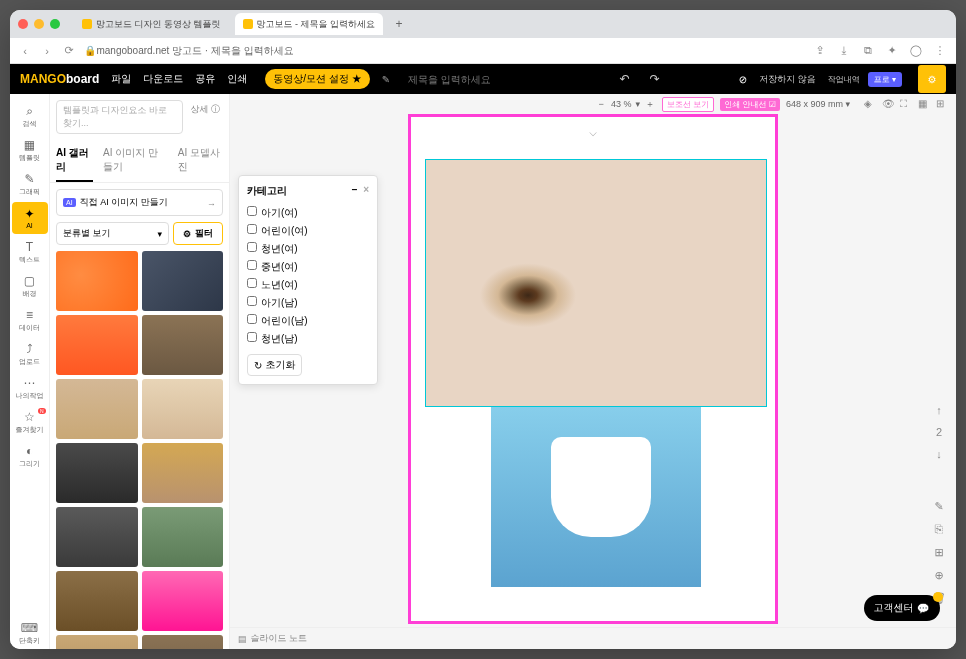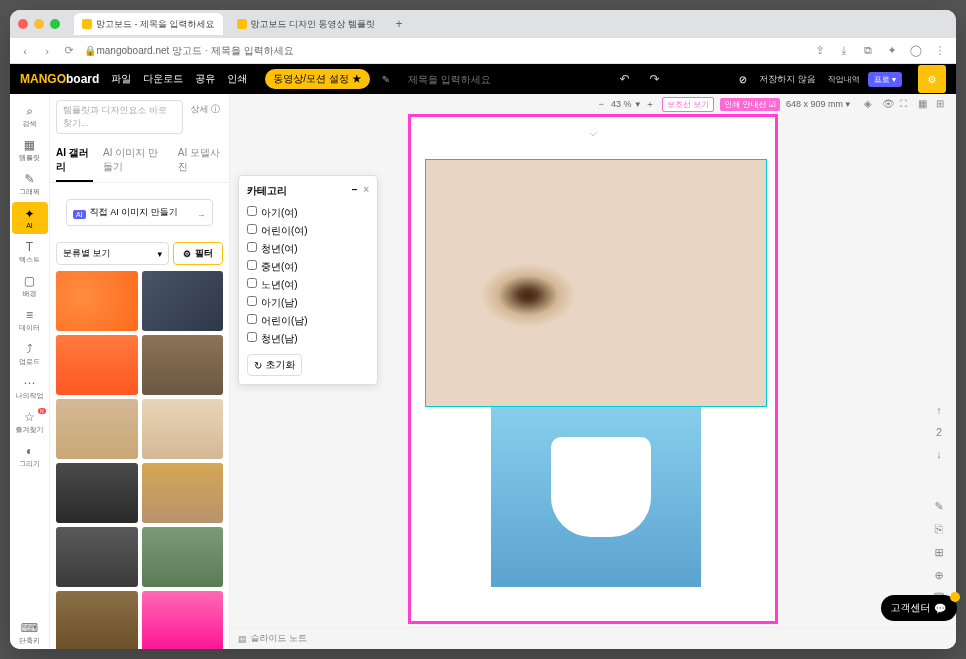--- a/index.html
+++ b/index.html
@@ -39,21 +39,21 @@
 .navitem.badge{position:relative}
 .navitem.badge::after{content:"N";position:absolute;top:2px;right:2px;background:#ff4444;color:#fff;font-size:5px;padding:0 2px;border-radius:3px}
 .leftnav .navspacer{flex:1}
 .sidepanel{width:180px;background:#fff;border-right:1px solid #eee;display:flex;flex-direction:column;overflow:hidden}
 .searchrow{padding:6px;display:flex;gap:4px}
 .searchbox{flex:1;border:1px solid #ddd;border-radius:4px;padding:3px 6px;font-size:9px;color:#aaa}
 .detailbtn{font-size:9px;color:#888;padding:3px}
 .tabs{display:flex;border-bottom:1px solid #eee;padding:0 6px;gap:10px}
 .ptab{font-size:10px;padding:6px 0;color:#888;cursor:pointer}
 .ptab.active{color:#000;font-weight:bold;border-bottom:2px solid #000}
-.aibtn{margin:16px;padding:6px;border:1px solid #ddd;border-radius:4px;display:flex;align-items:flex-end;font-size:9px;gap:4px}
+.aibtn{margin:6px;padding:6px;border:1px solid #ddd;border-radius:4px;display:flex;align-items:center;font-size:9px;gap:4px}
 .aibtn .badge-ai{background:#5b5fff;color:#fff;font-size:7px;padding:1px 3px;border-radius:2px}
 .aibtn .arrow{margin-left:auto;color:#888}
 .sortrow{display:flex;gap:4px;padding:0 6px 6px}
 .sortbtn{flex:1;border:1px solid #ddd;border-radius:4px;padding:4px 6px;font-size:9px;display:flex;align-items:center;gap:4px}
 .sortbtn.filter{flex:0 0 50px;border-color:#ffc107;font-weight:bold;justify-content:center}
 .gallery{flex:1;overflow-y:auto;padding:0 6px;display:grid;grid-template-columns:1fr 1fr;gap:4px;align-content:start}
 .thumb{width:100%;height:60px;border-radius:3px;background:#ccc;background-size:cover;background-position:center}
 .th1{background:radial-gradient(circle at 30% 40%,#ff8c42,#ff6b1a),linear-gradient(#ff6b1a,#e05500)}
 .th2{background:linear-gradient(135deg,#4a5568,#2d3748)}
 .th3{background:linear-gradient(#ff7a3d,#ff5722)}
@@ -85,40 +85,40 @@
 .viewicons span{width:12px;height:12px;color:#888;font-size:10px}
 .canvas-wrap{flex:1;display:flex;align-items:flex-start;justify-content:center;padding:0 50px 20px;overflow:hidden;position:relative}
 .page{width:370px;height:510px;background:#fff;border:3px solid #ff3ed6;position:relative;margin-top:0}
 .sel{position:absolute;top:42px;left:14px;right:8px;height:248px;border:1px solid #00c8d7;background:linear-gradient(180deg,#8b6f5c 0%,#a0826d 100%)}
 .eyes{position:absolute;inset:0;background:radial-gradient(ellipse 60px 40px at 30% 55%,#3d2817 0%,#5c3a1f 15%,#8b7355 30%,#d4b896 50%,#e8d5c4 80%),radial-gradient(ellipse 60px 40px at 70% 55%,#3d2817 0%,#5c3a1f 15%,#8b7355 30%,#d4b896 50%,#e8d5c4 80%)}
 .img2{position:absolute;top:290px;left:80px;width:210px;height:180px;background:linear-gradient(180deg,#87ceeb 0%,#5ba3d0 100%)}
 .torso{position:absolute;top:30px;left:60px;width:100px;height:100px;background:#fff;border-radius:10px 10px 40px 40px}
 .sidecontrols{position:absolute;left:400px;top:130px;width:20px;display:flex;flex-direction:column;gap:8px;color:#888;font-size:11px;align-items:center}
 .rightcontrols{position:absolute;right:8px;top:290px;width:18px;display:flex;flex-direction:column;gap:10px;color:#888;font-size:11px;align-items:center}
 .slidenote{height:22px;border-top:1px solid #eee;display:flex;align-items:center;padding:0 8px;font-size:9px;color:#888;gap:4px}
-.help-fab{position:absolute;right:9px;bottom:38px;background:#000;color:#fff;padding:6px 10px;border-radius:14px;font-size:10px;display:flex;align-items:center;gap:4px}
+.help-fab{position:absolute;right:26px;bottom:38px;background:#000;color:#fff;padding:6px 10px;border-radius:14px;font-size:10px;display:flex;align-items:center;gap:4px}
 .help-fab::after{content:"";position:absolute;top:-3px;right:-3px;width:10px;height:10px;background:#ffc107;border-radius:50%}
 </style>
 </head>
 <body>
 
 <div class="window">
   <div class="tabbar">
     <div class="dots">
       <div class="dot d1"></div>
       <div class="dot d2"></div>
       <div class="dot d3"></div>
     </div>
+    <div class="tab inactive">
+        <span class="fav"></span>
+        <span>망고보드 디자인 동영상 템플릿</span>
+      </div>
     <div class="tab">
         <span class="fav"></span>
         <span>망고보드 - 제목을 입력하세요</span>
-      </div>
-    <div class="tab inactive">
-        <span class="fav"></span>
-        <span>망고보드 디자인 동영상 템플릿</span>
       </div>
     <div class="tab-plus">+</div>
   </div>
   <div class="addrbar">
     <div class="navbtn">‹</div>
     <div class="navbtn">›</div>
     <div class="navbtn">⟳</div>
     <div class="url"><span>🔒</span><span>mangoboard.net 망고드 · 제목을 입력하세요</span></div>
     <div class="iconbtn">⇪</div>
     <div class="iconbtn">⤓</div>

